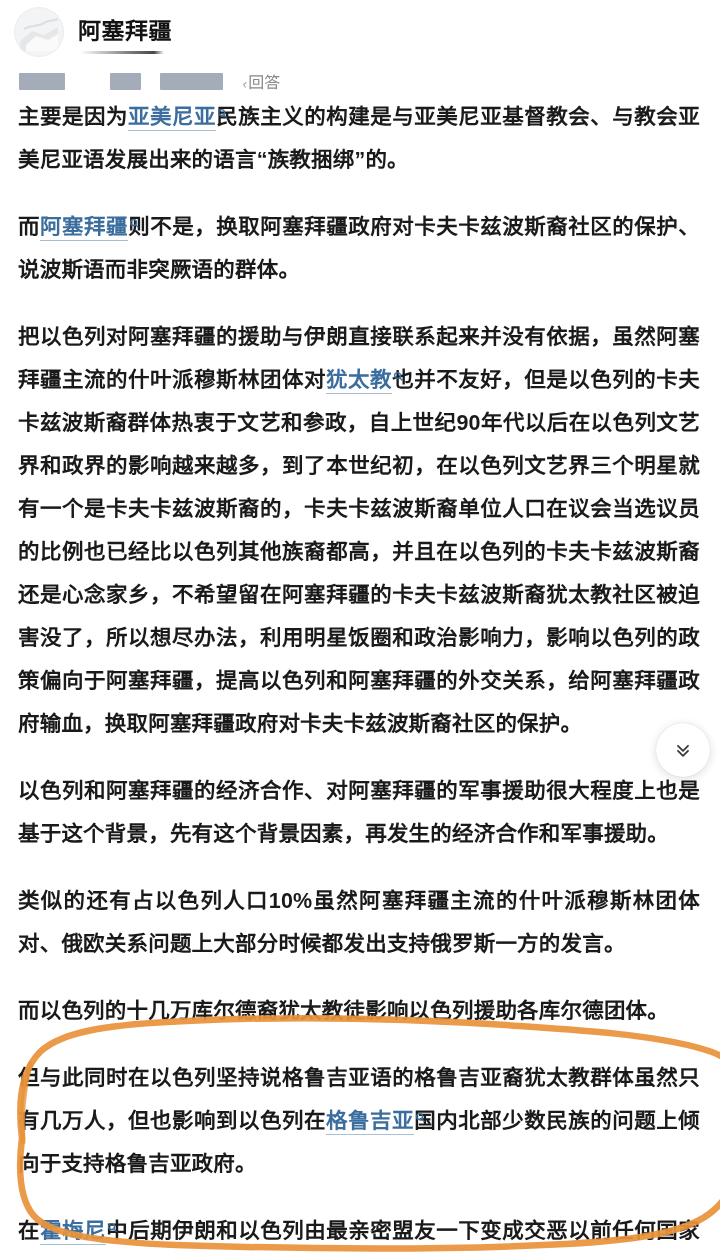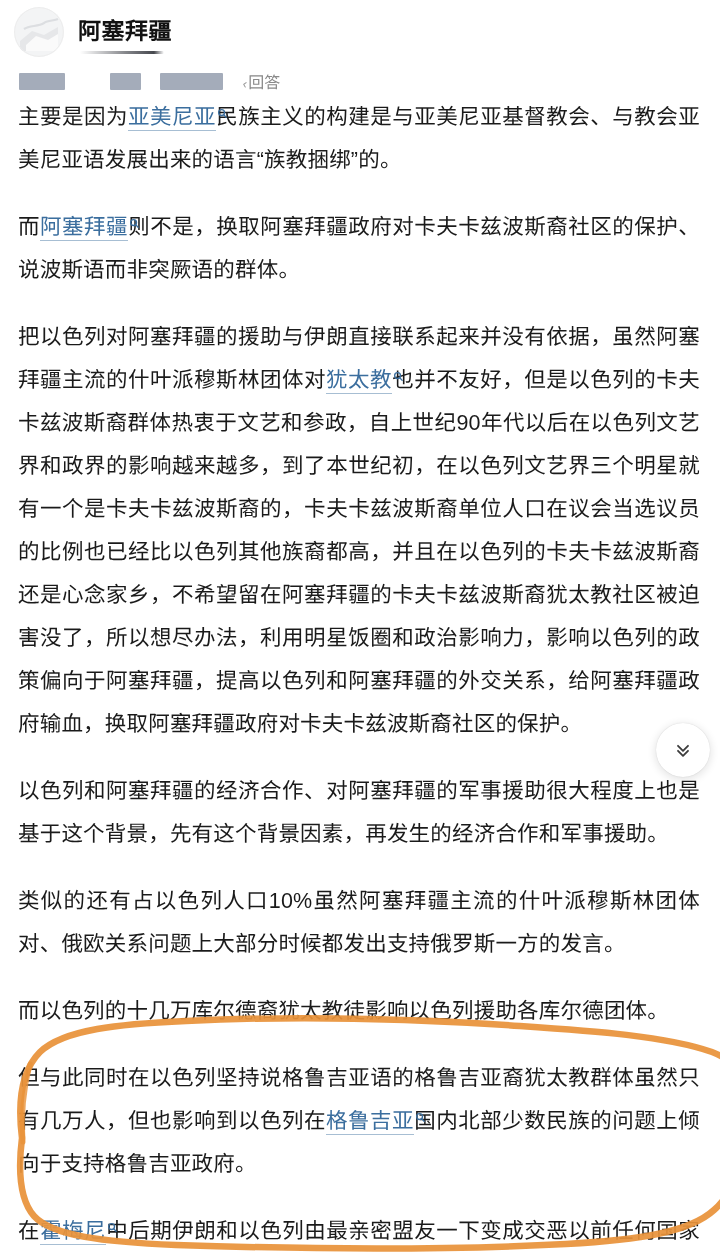--- a/index.html
+++ b/index.html
@@ -107,20 +107,21 @@
   }
 
   .para {
     font-size: 21.5px;
     line-height: 43px;
     color: #1a1a1a;
     letter-spacing: 0.2px;
     text-align: justify;
     margin: 0 0 24px 0;
     word-break: break-all;
+    font-weight: bold;
   }
 
   a.entity {
     color: #3b6e9e;
     text-decoration: none;
     border-bottom: 1px solid rgba(59,110,158,.45);
     position: relative;
     padding-bottom: 1px;
   }
   a.entity .mag {

